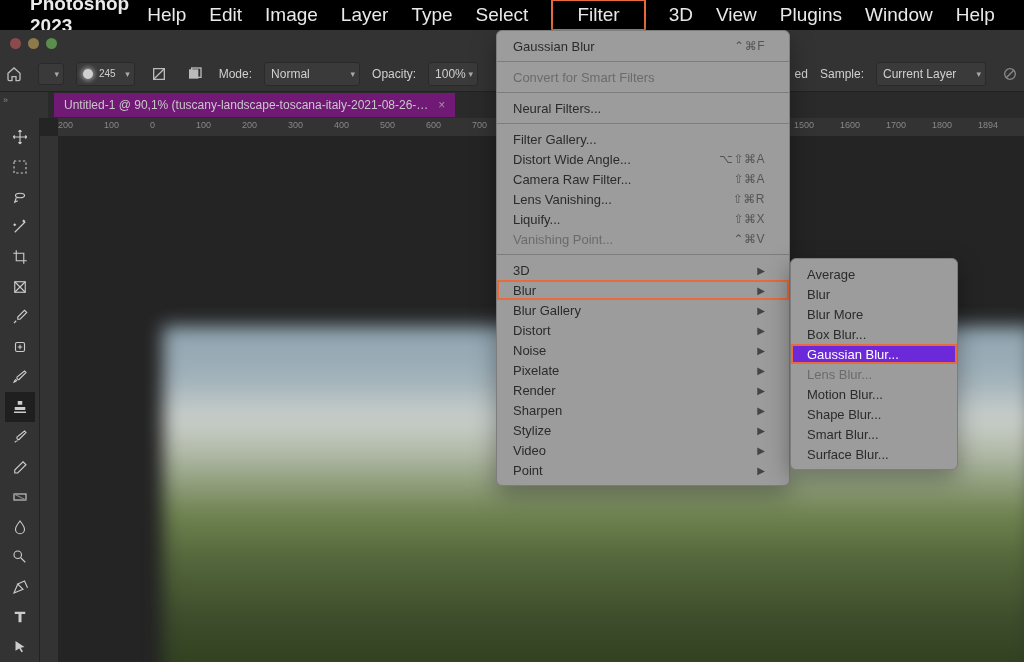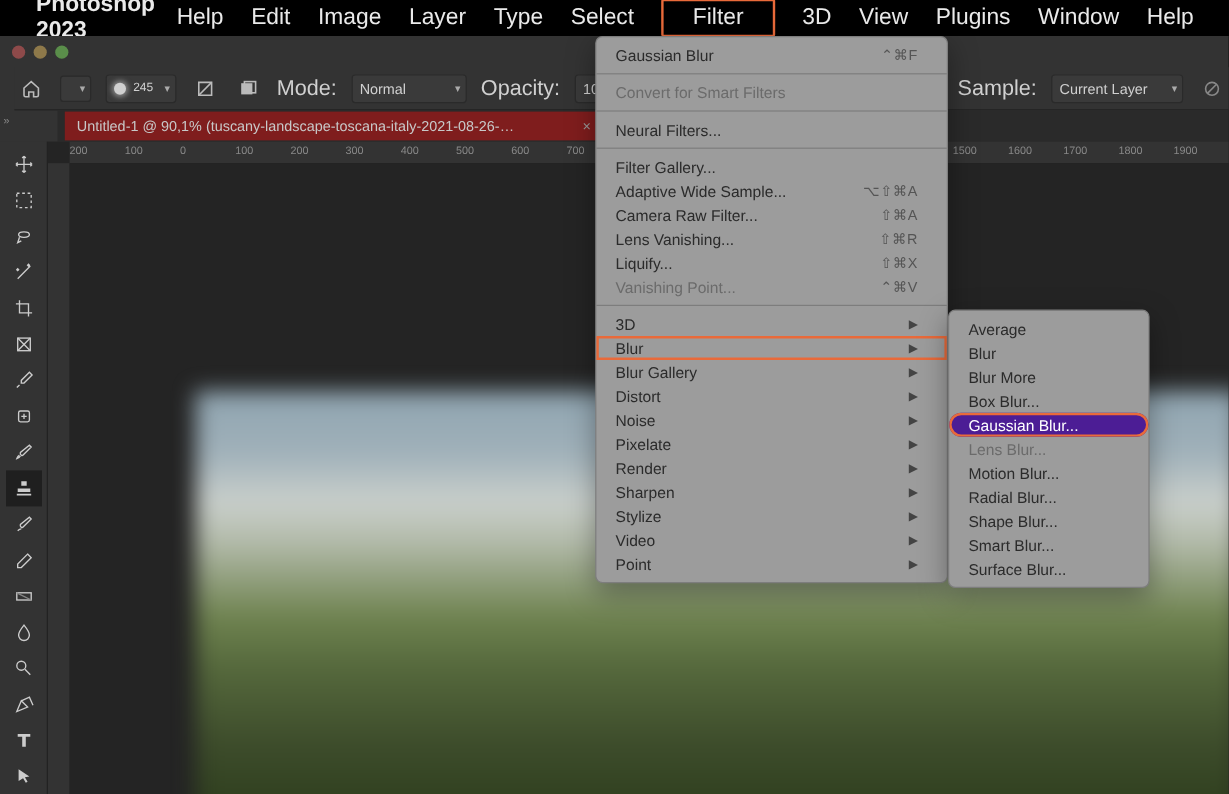--- a/index.html
+++ b/index.html
@@ -15,33 +15,33 @@
 
 
 .window { position: absolute; top: 30px; left: 0; width: 1024px; height: 632px; background: #333; }
 .traffic { position: absolute; top: 8px; left: 10px; display: flex; gap: 7px; }
 .traffic span { width: 11px; height: 11px; border-radius: 50%; display: block; }
 .tl-close { background: #8e4a4a; }
 .tl-min { background: #8e794a; }
 .tl-max { background: #5a8e4a; }
 
 
-.optbar { position: absolute; top: 26px; left: 12px; right: 0; height: 36px; background: #333; display: flex; align-items: center; padding: 0 2px; gap: 12px; border-bottom: 1px solid #222; }
+.optbar { position: absolute; top: 26px; left: 0; right: 0; height: 36px; background: #333; display: flex; align-items: center; padding: 0 2px; gap: 12px; border-bottom: 1px solid #222; }
 .optbar .dd { height: 24px; background: #3a3a3a; border: 1px solid #2a2a2a; border-radius: 3px; padding: 0 18px 0 6px; display: flex; align-items: center; position: relative; color: #d0d0d0; font-size: 12px; }
 .optbar .dd::after { content: "▾"; position: absolute; right: 4px; font-size: 9px; color: #aaa; }
-.optbar .label { color: #d0d0d0; font-size: 18px; }
+.optbar .label { color: #d0d0d0; font-size: 12px; }
 .optbar .sampstamp { width: 22px; height: 22px; }
 .optbar .iconbtn { width: 24px; height: 24px; display:flex; align-items:center; justify-content:center; }
 .brushprev { display:flex; align-items:center; gap:6px; }
 .brushdot { width: 10px; height: 10px; background:#d0d0d0; border-radius:50%; box-shadow:0 0 4px 2px rgba(208,208,208,0.5); }
 .brushnum { font-size: 10px; color:#d0d0d0; }
 
 
 .tabstrip { position: absolute; top: 62px; left: 48px; right: 0; height: 26px; background: #2a2a2a; display: flex; align-items: center; padding: 0 6px; }
-.tabstrip .tab { height: 24px; display: flex; align-items: center; padding: 0 10px; color: #c8c8c8; font-size: 12px; background: #7f1d1d; gap: 47px; }
+.tabstrip .tab { height: 24px; display: flex; align-items: center; padding: 0 10px; color: #c8c8c8; font-size: 12px; background: #701a75; }
 .tabstrip .tab .x { margin-left: 10px; color: #999; }
 .tabexpand { position:absolute; top:65px; left:3px; font-size:9px; color:#888; }
 
 
 .toolbar { position: absolute; top: 88px; left: 0; width: 40px; bottom: 0; background: #333; display: flex; flex-direction: column; align-items: center; padding-top: 4px; gap: 0; border-right: 1px solid #222; }
 .tool { width: 30px; height: 30px; display: flex; align-items: center; justify-content: center; color: #c8c8c8; }
 .tool.active { background: #1f1f1f; }
 .tool svg { width: 18px; height: 18px; }
 
 
@@ -58,21 +58,21 @@
 }
 
 
 .menu { position: absolute; background: #9c9c9c; border: 1px solid #7d7d7d; border-radius: 6px; box-shadow: 0 8px 24px rgba(0,0,0,.35); color: #2b2b2b; font-size: 13px; padding: 5px 0; }
 .menu .row { height: 20px; padding: 0 24px 0 16px; display: flex; align-items: center; justify-content: space-between; cursor: default; position: relative; }
 .menu .row .arrow { font-size: 10px; color:#444; }
 .menu .row .sc { color:#555; font-size: 12px; letter-spacing: 0.5px; }
 .menu .row.disabled { color: #6b6b6b; }
 .menu .row.hl-orange { box-shadow: inset 0 0 0 2px #e96a3a; }
 .menu .sep { height: 1px; background: #7d7d7d; margin: 5px 0; }
-.menu .row.selected { background: #4c1d95; color: #fff; border-radius: 10px; }
+.menu .row.selected { background: #6d28d9; color: #fff; }
 .menu .row.selected.hl-orange { box-shadow: inset 0 0 0 2px #e96a3a; }
 
 .filtermenu { top: 30px; left: 496px; width: 294px; }
 .blurmenu { top: 258px; left: 790px; width: 168px; }
 
 
 .ico-home { width: 18px; height: 16px; }
 </style>
 </head>
 <body>
@@ -267,21 +267,21 @@
         <span></span>
         <span></span>
         <span></span>
         <span></span>
         <span></span>
         <span></span>
         <span>1500</span>
         <span>1600</span>
         <span>1700</span>
         <span>1800</span>
-        <span>1900</span>
+        <span>1894</span>
     </div>
     <div class="ruler-v"></div>
     <div class="canvas">
       <div class="image"></div>
     </div>
   </div>
 </div>
 
 <div class="menu filtermenu">
   <div class="row">
@@ -295,21 +295,21 @@
   <div class="sep"></div>
   <div class="row">
       <span>Neural Filters...</span>
     </div>
   <div class="sep"></div>
   <div class="row">
       <span>Filter Gallery...</span>
       <span class="sc"></span>
     </div>
   <div class="row">
-      <span>Adaptive Wide Sample...</span>
+      <span>Distort Wide Angle...</span>
       <span class="sc">⌥⇧⌘A</span>
     </div>
   <div class="row">
       <span>Camera Raw Filter...</span>
       <span class="sc">⇧⌘A</span>
     </div>
   <div class="row">
       <span>Lens Vanishing...</span>
       <span class="sc">⇧⌘R</span>
     </div>
@@ -384,23 +384,20 @@
   <div class="row selected hl-orange">
       <span>Gaussian Blur...</span>
     </div>
   <div class="row disabled">
       <span>Lens Blur...</span>
     </div>
   <div class="row">
       <span>Motion Blur...</span>
     </div>
   <div class="row">
-      <span>Radial Blur...</span>
-    </div>
-  <div class="row">
       <span>Shape Blur...</span>
     </div>
   <div class="row">
       <span>Smart Blur...</span>
     </div>
   <div class="row">
       <span>Surface Blur...</span>
     </div>
 </div>
 

